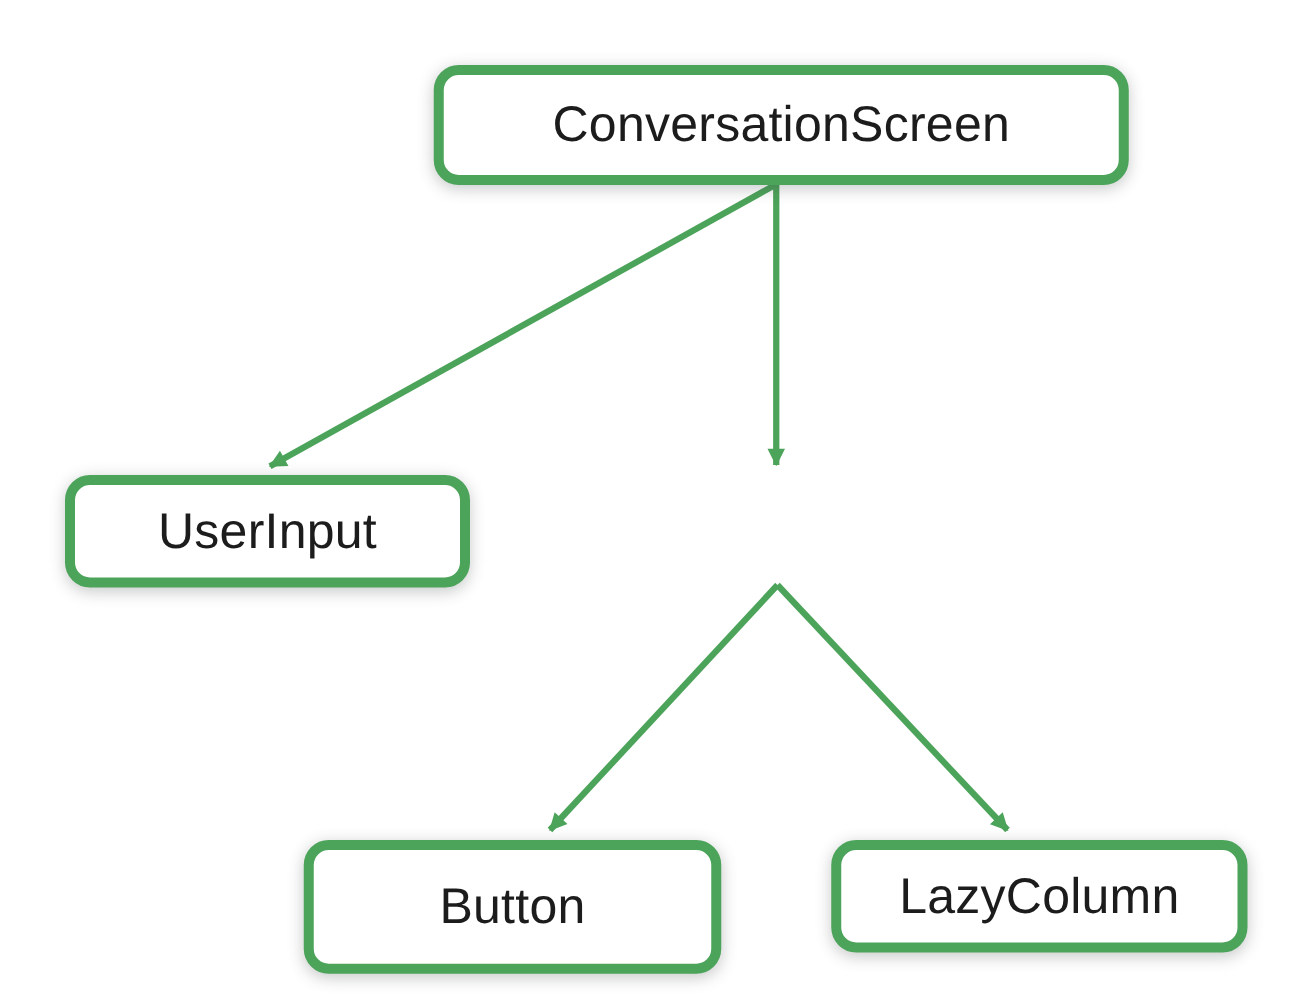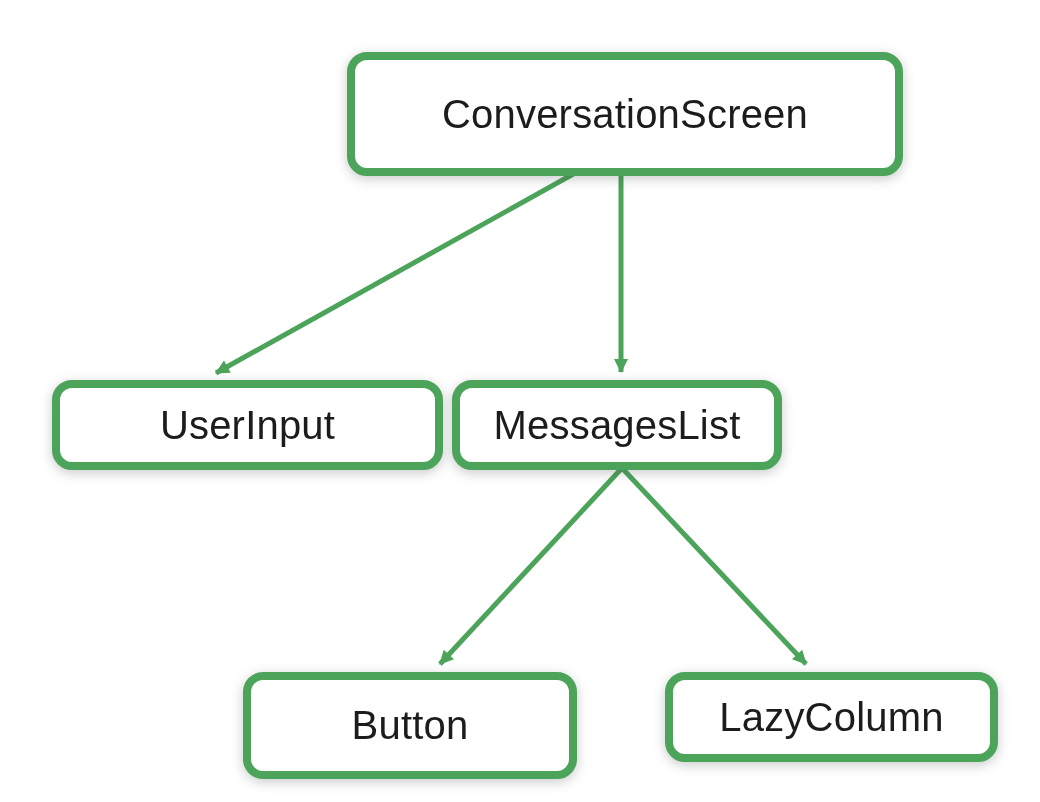--- a/index.html
+++ b/index.html
@@ -24,22 +24,22 @@
     border-radius:20px;
     box-shadow:0 3px 12px rgba(60,64,67,0.28);
     display:flex;
     align-items:center;
     justify-content:center;
     color:var(--text);
     font-size:40px;
     letter-spacing:0.2px;
     white-space:nowrap;
   }
-  .node-conversation-screen{left:347px;top:52px;width:556px;height:124px;}
-  .node-user-input{left:52px;top:380px;width:391px;height:90px;}
+  .node-conversation-screen{left:347px;top:52px;width:556px;height:96px;}
+  .node-user-input{left:52px;top:380px;width:324px;height:90px;}
   .node-messages-list{left:452px;top:380px;width:330px;height:90px;}
   .node-button{left:243px;top:672px;width:334px;height:107px;}
   .node-lazy-column{left:665px;top:672px;width:333px;height:90px;}
   .edges{
     position:absolute;
     left:0;top:0;
     width:1040px;height:802px;
     pointer-events:none;
   }
   .edge{
@@ -66,23 +66,20 @@
   </svg>
 
   <div class="node node-conversation-screen">
     <span>ConversationScreen</span>
   </div>
 
   <div class="node node-user-input">
     <span>UserInput</span>
   </div>
 
-  <div class="node node-messages-list">
-    <span>MessagesList</span>
-  </div>
 
   <div class="node node-button">
     <span>Button</span>
   </div>
 
   <div class="node node-lazy-column">
     <span>LazyColumn</span>
   </div>
 
 </div>

